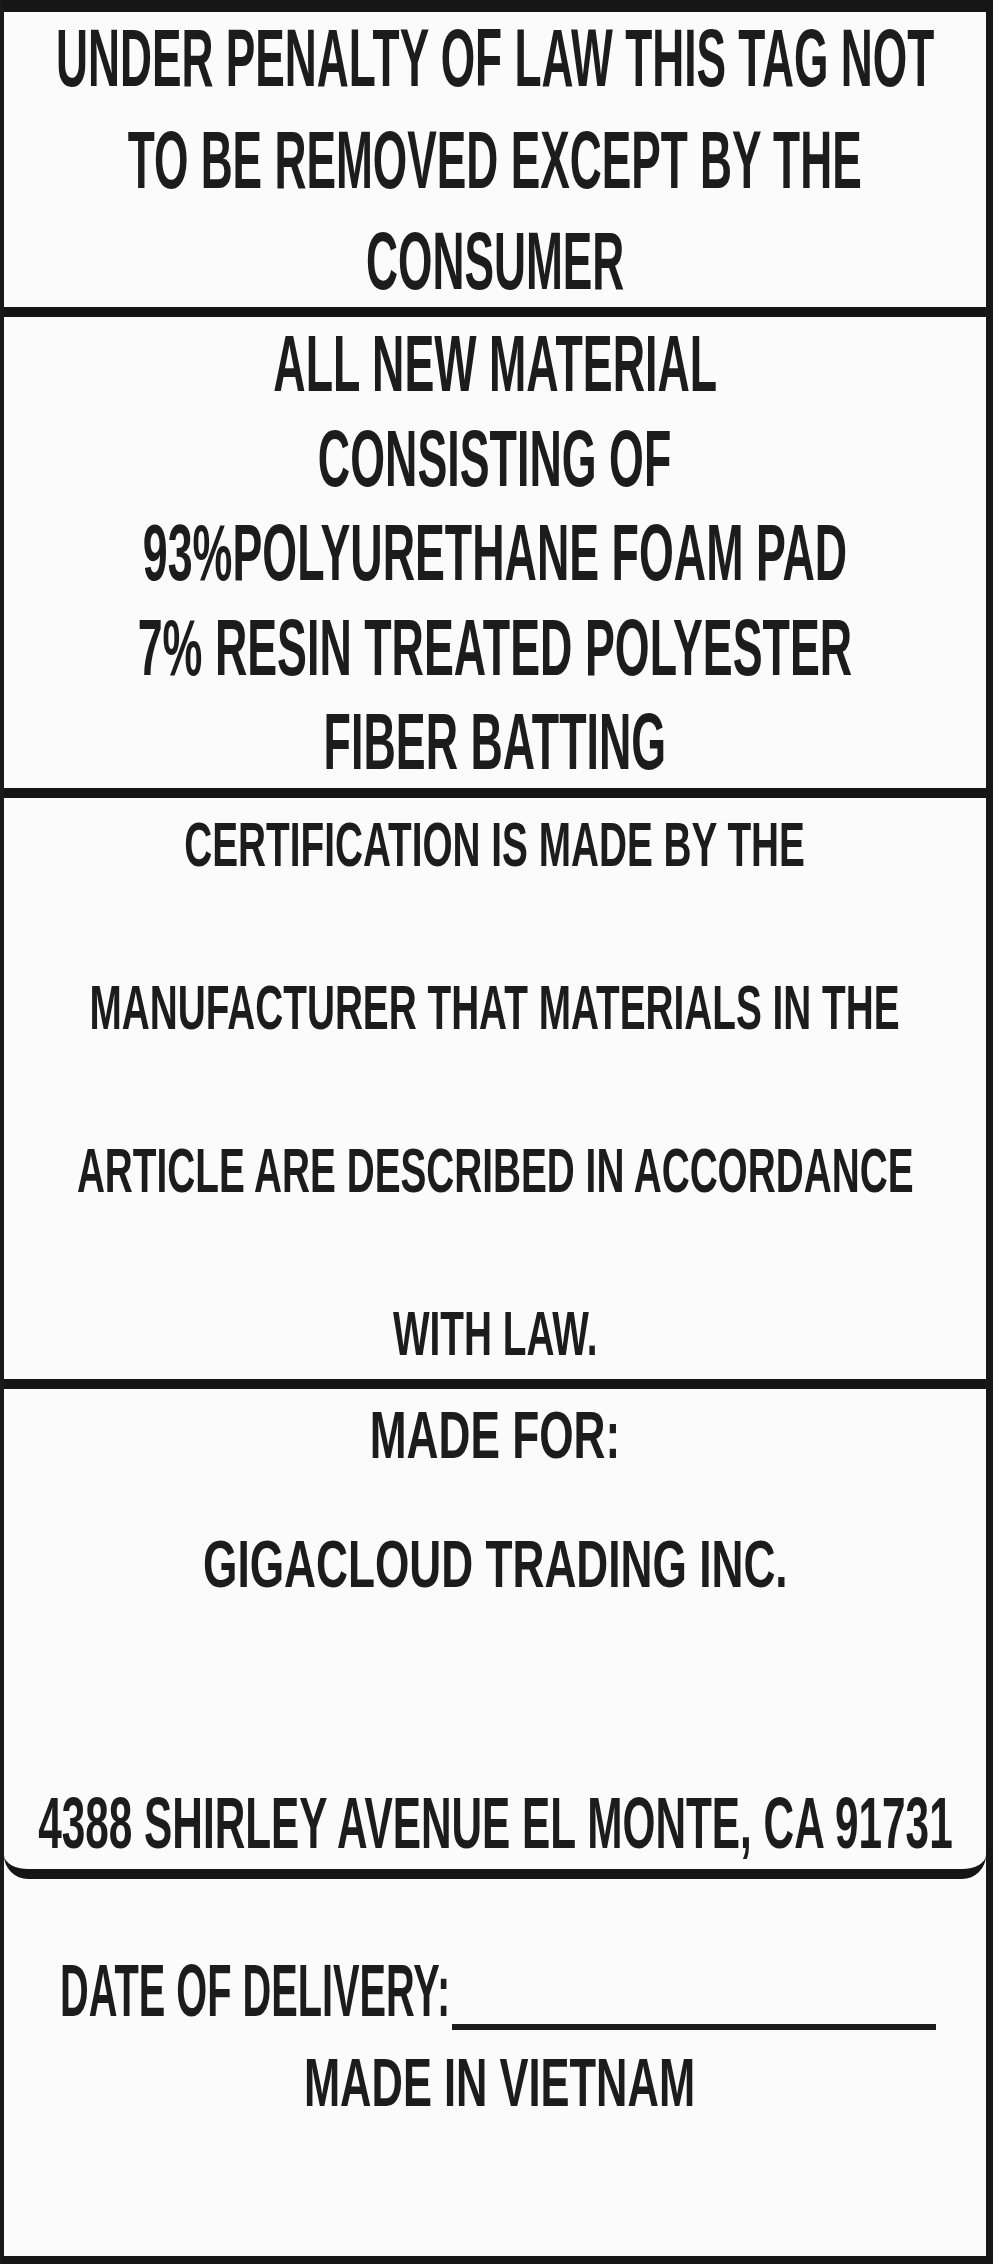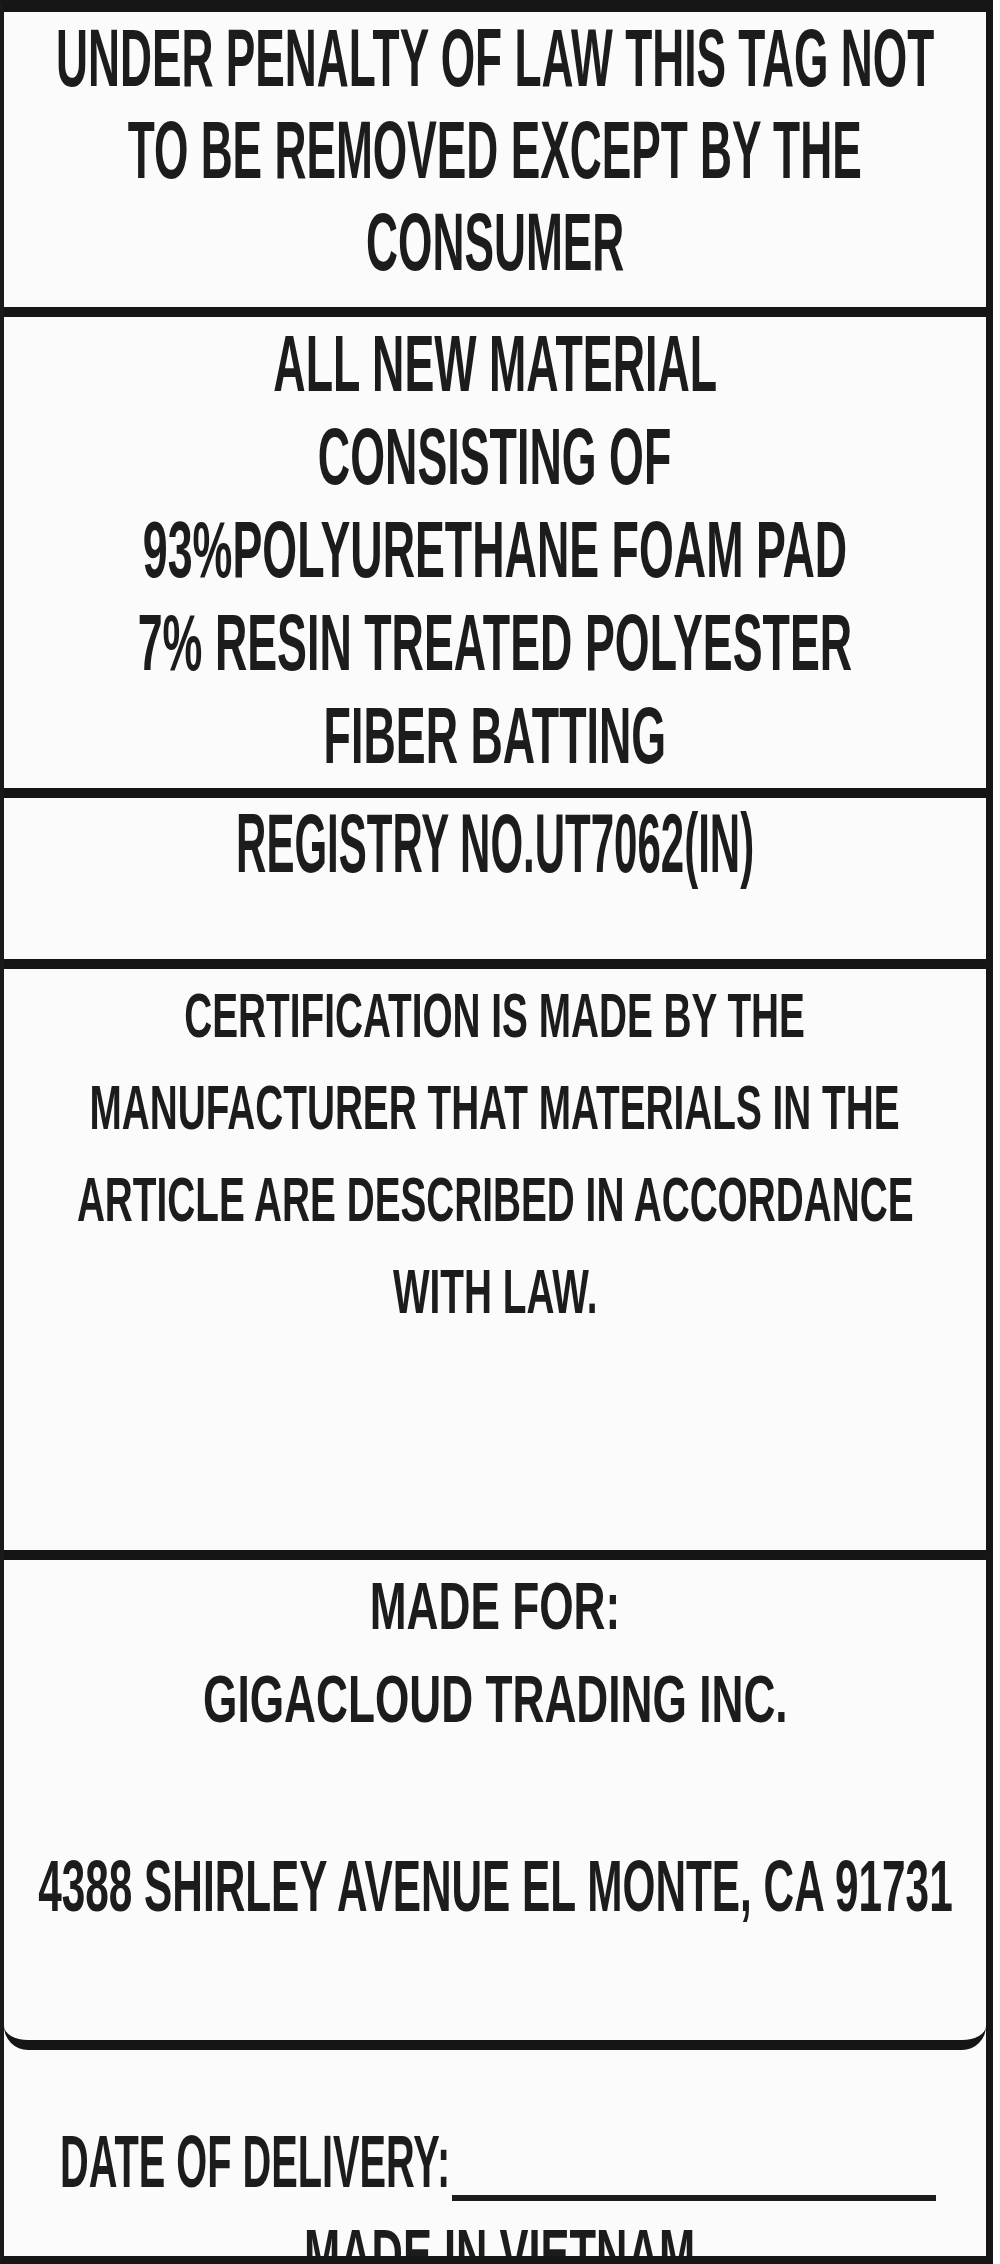--- a/index.html
+++ b/index.html
@@ -21,21 +21,21 @@
     border-top: 12px solid #161616;
     border-left: 4px solid #1a1a1a;
     border-right: 7px solid #161616;
     border-bottom: 8px solid #161616;
     overflow: hidden;
   }
   .sec {
     box-sizing: border-box;
     display: flex;
     flex-direction: column;
-    justify-content: flex-start;
+    justify-content: space-between;
     align-items: center;
     border-bottom: 10px solid #151515;
     background: #fbfbfb;
   }
   .ln {
     white-space: nowrap;
     font-weight: 700;
     color: #1c1c1c;
     transform: scaleX(var(--sx));
     transform-origin: 50% 50%;
@@ -120,23 +120,20 @@
   </section>
 
   <section class="sec s2">
     <div class="ln">ALL NEW MATERIAL</div>
     <div class="ln">CONSISTING OF</div>
     <div class="ln">93%POLYURETHANE FOAM PAD</div>
     <div class="ln">7% RESIN TREATED POLYESTER</div>
     <div class="ln">FIBER BATTING</div>
   </section>
 
-  <section class="sec s3">
-    <div class="ln">REGISTRY NO.UT7062(IN)</div>
-  </section>
 
   <section class="sec s4">
     <div class="ln">CERTIFICATION IS MADE BY THE</div>
     <div class="ln">MANUFACTURER THAT MATERIALS IN THE</div>
     <div class="ln">ARTICLE ARE DESCRIBED IN ACCORDANCE</div>
     <div class="ln">WITH LAW.</div>
   </section>
 
   <section class="sec s5">
     <div class="ln">MADE FOR:</div>

